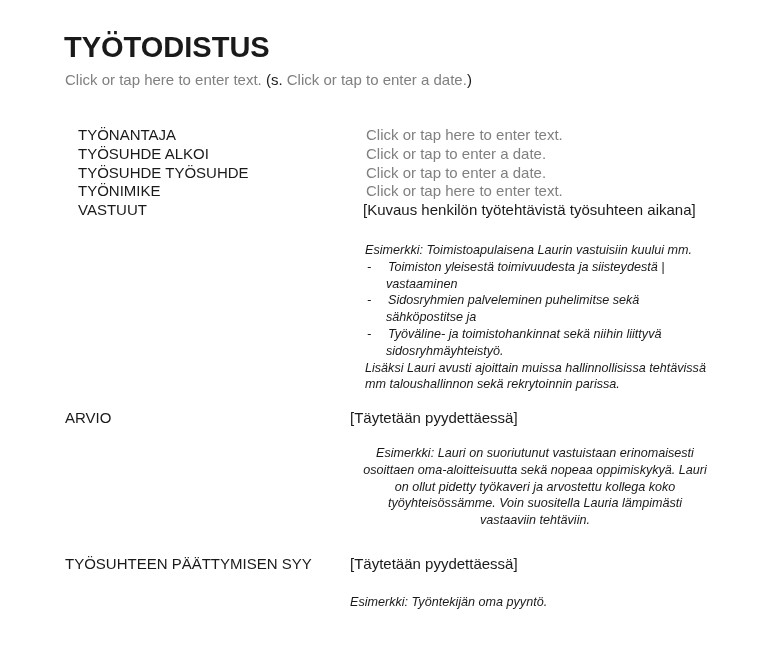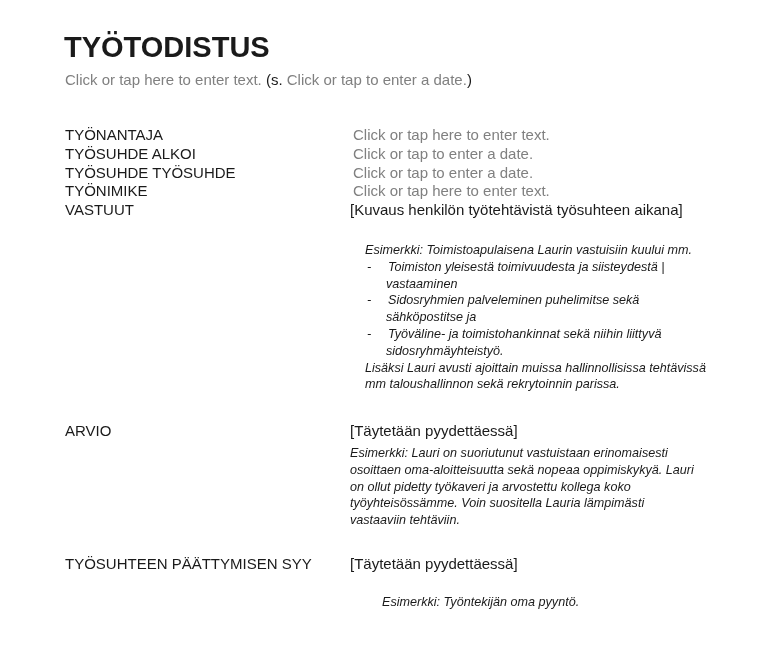--- a/index.html
+++ b/index.html
@@ -26,54 +26,54 @@
     position: absolute;
     left: 65px;
     top: 70px;
     font-size: 15px;
     line-height: 19px;
     white-space: nowrap;
   }
   .ph { color: #808080; }
   .fields {
     position: absolute;
-    left: 65px;
+    left: 78px;
     top: 126px;
     width: 650px;
     font-size: 15px;
     line-height: 18.8px;
   }
   .frow { position: relative; height: 18.8px; white-space: nowrap; }
   .frow .label { display: inline-block; }
   .frow .value { position: absolute; left: 285px; top: 0; white-space: nowrap; }
   .value.placeholder { color: #808080; padding-left: 3px; }
   .value.bracket { color: #1a1a1a; text-align: center; }
   .single-row {
     position: absolute;
     left: 65px;
     width: 650px;
     font-size: 15px;
     line-height: 19px;
     white-space: nowrap;
   }
   .single-row .value { position: absolute; left: 285px; top: 0; white-space: nowrap; }
-  #arvio-row { top: 421px; }
+  #arvio-row { top: 408px; }
   #syy-row { top: 554px; }
   .example {
     position: absolute;
     left: 350px;
     width: 370px;
     font-size: 12.6px;
     font-style: italic;
     line-height: 16.8px;
     color: #1a1a1a;
   }
   #vastuut-example { top: 242px; margin-left: 15px; }
-  #arvio-example { top: 445px; }
-  #syy-example { top: 594px; margin-left: 32px; }
+  #arvio-example { top: 445px; text-align: center; }
+  #syy-example { top: 594px; }
   .ex-line { position: relative; white-space: nowrap; }
   .ex-line.bullet { padding-left: 23px; }
   .ex-line.bullet .marker { position: absolute; left: 2px; top: 0; }
   .ex-line.cont { padding-left: 21px; }
 </style>
 </head>
 <body>
 
 <div class="page">
 

